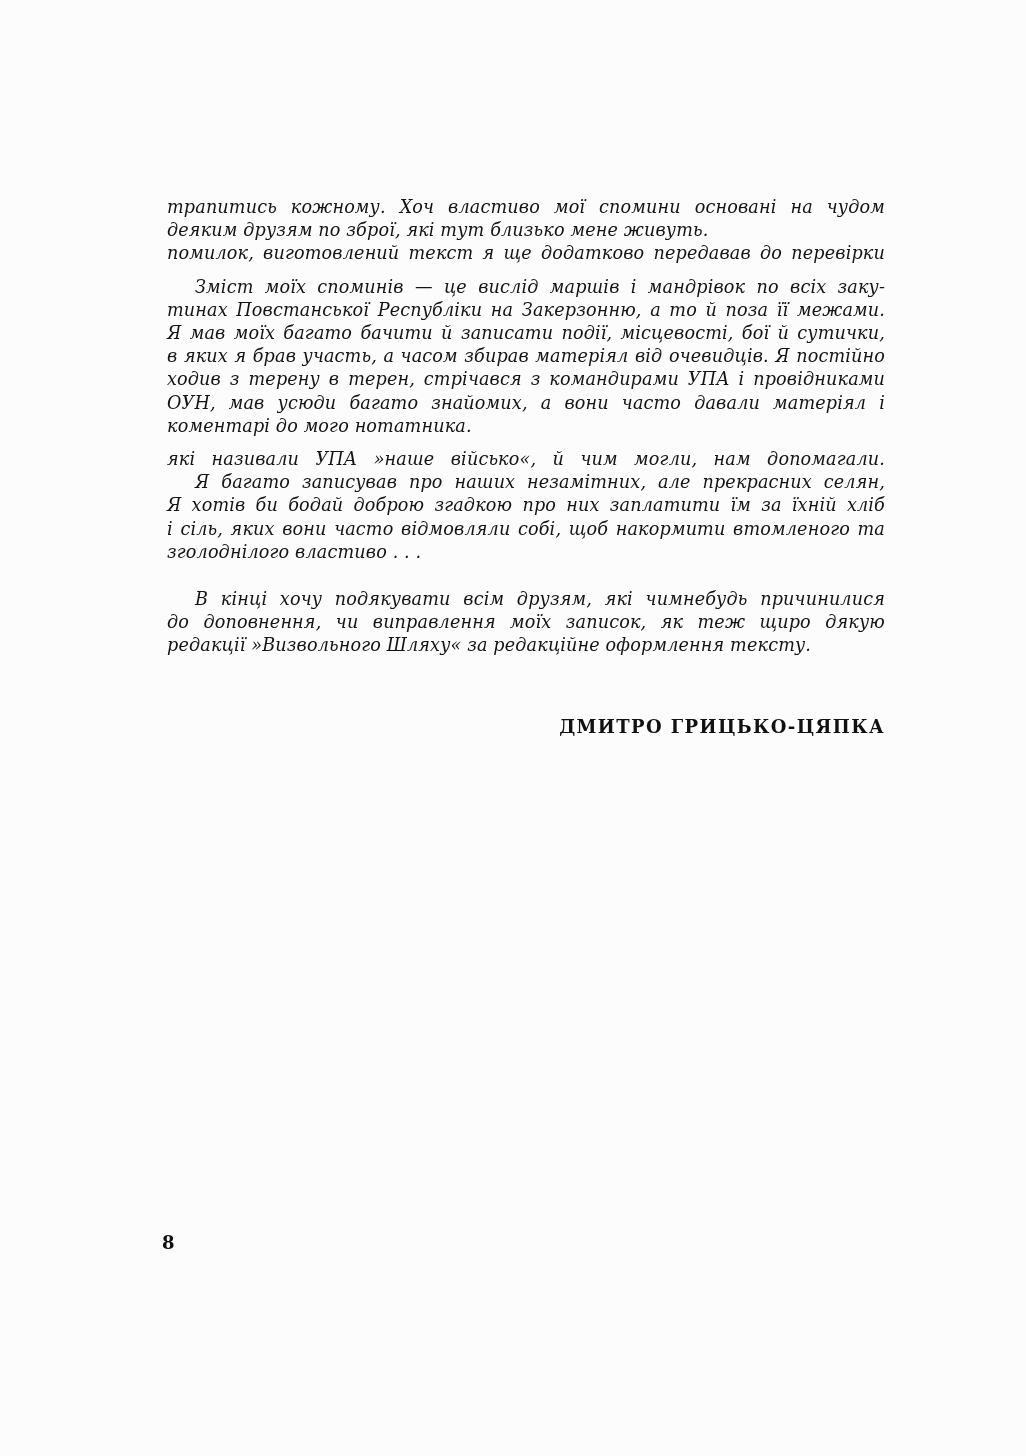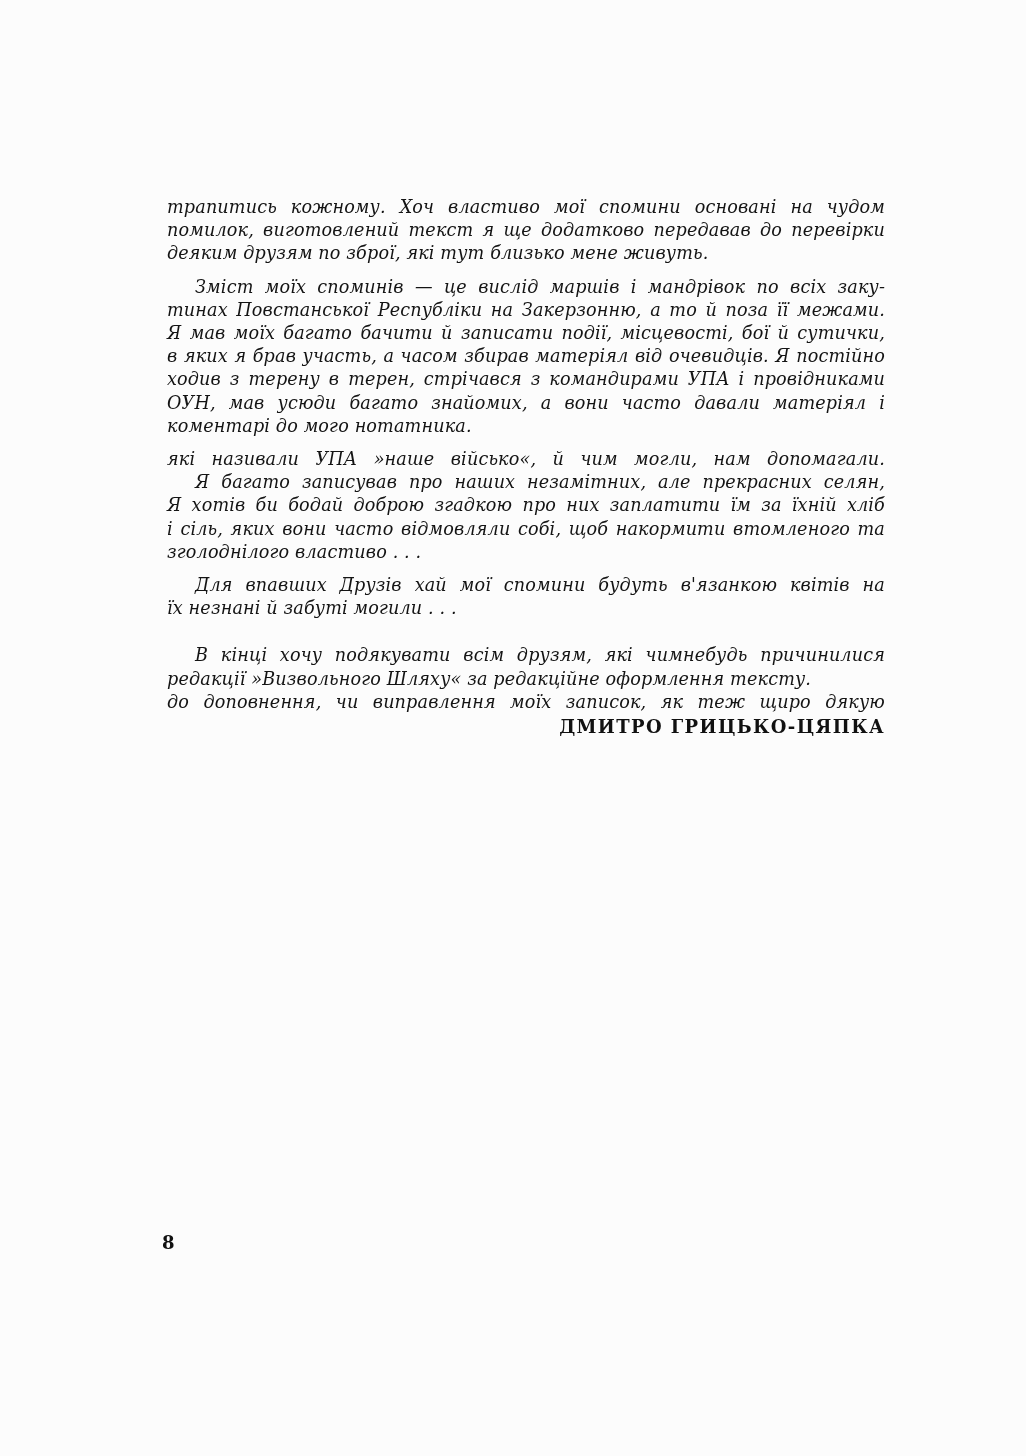--- a/index.html
+++ b/index.html
@@ -87,47 +87,43 @@
   }
 </style>
 </head>
 <body>
 
 <div class="page">
 
   <div class="textblock">
       <p class="para">
         <span class="line">трапитись кожному. Хоч властиво мої спомини основані на чудом</span>
+        <span class="line last">деяким друзям по зброї, які тут близько мене живуть.</span>
         <span class="line">помилок, виготовлений текст я ще додатково передавав до перевірки</span>
-        <span class="line last">деяким друзям по зброї, які тут близько мене живуть.</span>
       </p>
       <p class="para">
         <span class="line indent">Зміст моїх споминів — це вислід маршів і мандрівок по всіх заку-</span>
         <span class="line">тинах Повстанської Республіки на Закерзонню, а то й поза її межами.</span>
         <span class="line">Я мав моїх багато бачити й записати події, місцевості, бої й сутички,</span>
         <span class="line">в яких я брав участь, а часом збирав матеріял від очевидців. Я постійно</span>
         <span class="line">ходив з терену в терен, стрічався з командирами УПА і провідниками</span>
         <span class="line">ОУН, мав усюди багато знайомих, а вони часто давали матеріял і</span>
         <span class="line last">коментарі до мого нотатника.</span>
       </p>
       <p class="para">
         <span class="line">які називали УПА »наше військо«, й чим могли, нам допомагали.</span>
         <span class="line indent">Я багато записував про наших незамітних, але прекрасних селян,</span>
         <span class="line">Я хотів би бодай доброю згадкою про них заплатити їм за їхній хліб</span>
         <span class="line">і сіль, яких вони часто відмовляли собі, щоб накормити втомленого та</span>
         <span class="line last">зголоднілого властиво . . .</span>
       </p>
       <p class="para">
-        <span class="line indent">Для впавших Друзів хай мої спомини будуть в'язанкою квітів на</span>
-        <span class="line last">їх незнані й забуті могили . . .</span>
-      </p>
-      <p class="para">
         <span class="line indent">В кінці хочу подякувати всім друзям, які чимнебудь причинилися</span>
+        <span class="line">до доповнення, чи виправлення моїх записок, як теж щиро дякую</span>
         <span class="line last">редакції »Визвольного Шляху« за редакційне оформлення тексту.</span>
-        <span class="line">до доповнення, чи виправлення моїх записок, як теж щиро дякую</span>
       </p>
     </div>
 
   <div class="signature-wrap">
     <span class="signature">ДМИТРО ГРИЦЬКО-ЦЯПКА</span>
   </div>
 
   <div class="folio">8</div>
 
 </div>

